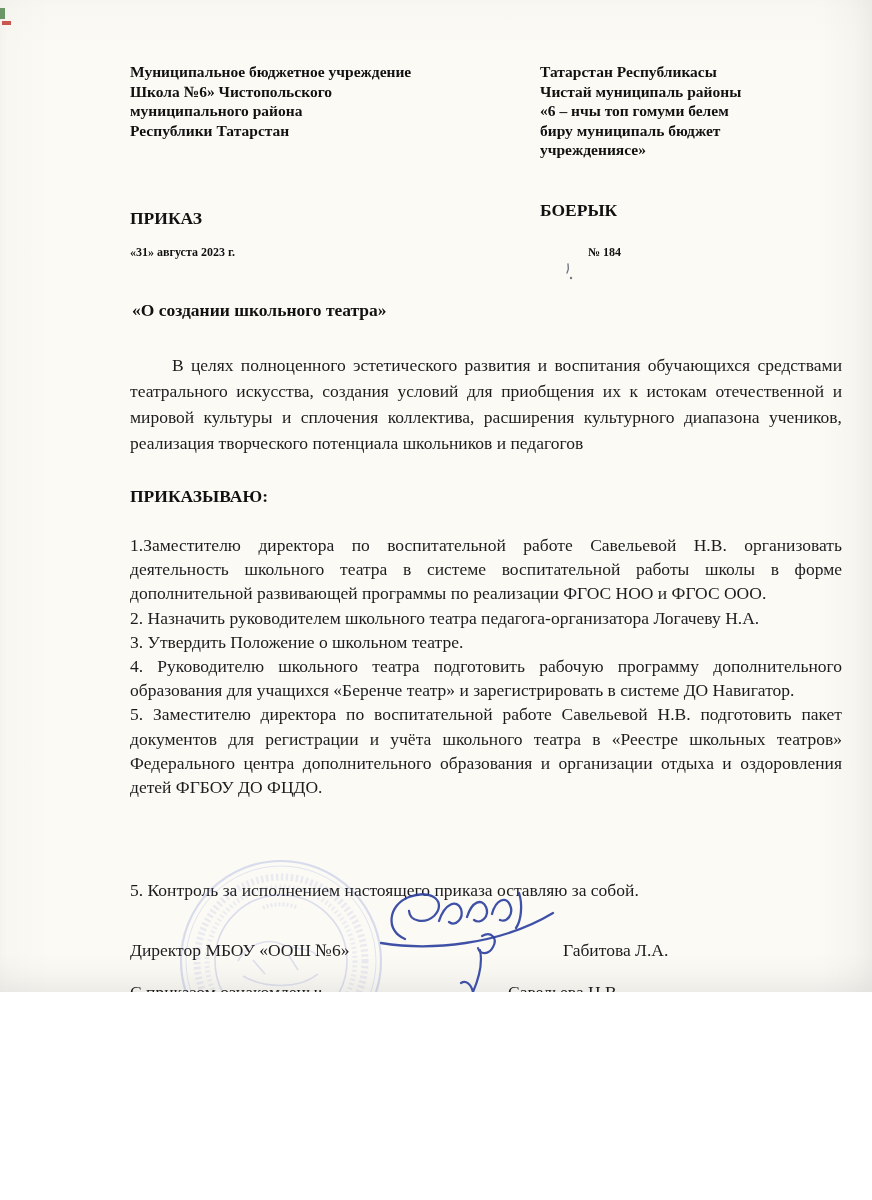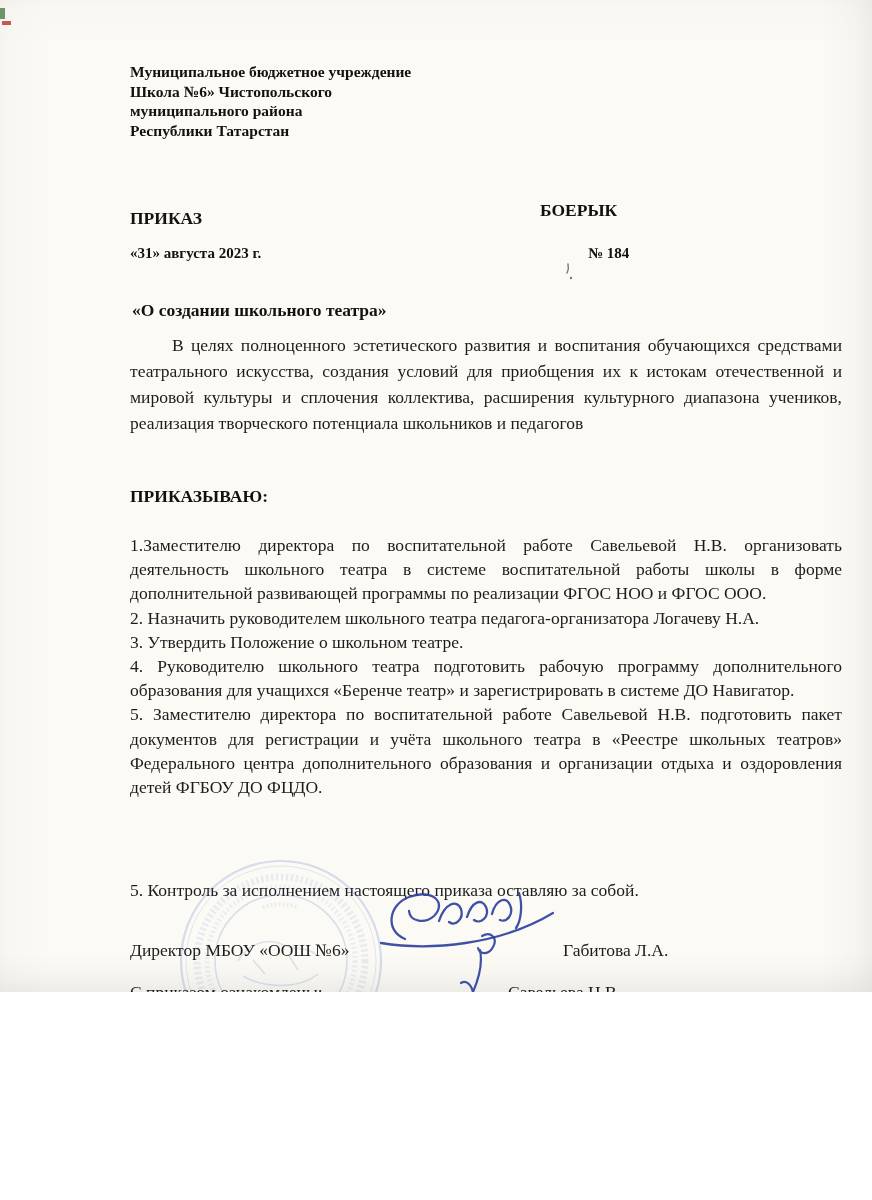--- a/index.html
+++ b/index.html
@@ -23,21 +23,21 @@
   .abs{position:absolute;}
   .hdr{
     font-weight:bold;
     font-size:15.5px;
     line-height:19.6px;
     color:#111;
   }
   .hdr-left{left:130px;top:62px;width:400px;}
   .hdr-right{left:540px;top:62px;width:310px;}
   .order-label{font-weight:bold;font-size:17.5px;color:#111;}
-  .date-line{font-weight:bold;font-size:15px;color:#111;}
+  .date-line{font-weight:bold;font-size:12px;color:#111;}
   .subject{font-weight:bold;font-size:17.5px;color:#111;}
   .body-par{
     left:130px;width:712px;
     font-size:17.5px;line-height:25.5px;
     text-align:justify;
     color:var(--text);
   }
   .preamble{text-indent:42px;line-height:26px;}
   .resolve{font-weight:bold;font-size:17.5px;color:#111;}
   .items p{margin:0;padding:0;}
@@ -55,35 +55,42 @@
   <div class="artifact" style="left:2px;top:21px;width:9px;height:4px;background:#c13a35;opacity:.85;"></div>
   <div class="artifact" style="left:0;top:1184px;width:7px;height:13px;background:#d04a52;opacity:.9;"></div>
 
   <div class="abs hdr hdr-left">
     <div>Муниципальное бюджетное учреждение</div>
     <div>Школа №6» Чистопольского</div>
     <div>муниципального района</div>
     <div>Республики Татарстан</div>
   </div>
 
+  <div class="abs hdr hdr-right">
+    <div>Татарстан Республикасы</div>
+    <div>Чистай муниципаль районы</div>
+    <div>«6 – нчы топ гомуми белем</div>
+    <div>биру муниципаль бюджет</div>
+    <div>учреждениясе»</div>
+  </div>
 
   <div class="abs order-label" style="left:130px;top:200px;margin-top:8px;">ПРИКАЗ</div>
   <div class="abs order-label" style="left:540px;top:200px;">БОЕРЫК</div>
 
   <div class="abs date-line" style="left:130px;top:245px;">«31» августа 2023 г.</div>
   <div class="abs date-line" style="left:588px;top:245px;">№ 184</div>
 
   <svg class="abs" style="left:562px;top:262px;" width="16" height="20" viewBox="0 0 16 20">
     <path d="M6 2 C 7 6, 6 9, 5 11" stroke="#3a3f55" stroke-width="1.4" fill="none" opacity="0.7" stroke-linecap="round"></path>
     <circle cx="9" cy="16" r="1.2" fill="#3a3f55" opacity="0.7"></circle>
   </svg>
 
   <div class="abs subject" style="left:132px;top:300px;">«О создании школьного театра»</div>
 
-  <div class="abs body-par preamble" style="top:332px;">В целях полноценного эстетического развития и воспитания обучающихся средствами театрального искусства, создания условий для приобщения их к истокам отечественной и мировой культуры и сплочения коллектива, расширения культурного диапазона учеников, реализация творческого потенциала школьников и педагогов</div>
+  <div class="abs body-par preamble" style="top:352px;">В целях полноценного эстетического развития и воспитания обучающихся средствами театрального искусства, создания условий для приобщения их к истокам отечественной и мировой культуры и сплочения коллектива, расширения культурного диапазона учеников, реализация творческого потенциала школьников и педагогов</div>
 
   <div class="abs resolve" style="left:130px;top:486px;">ПРИКАЗЫВАЮ:</div>
 
   <div class="abs body-par items" style="top:533px;line-height:24.2px;">
     <p>1.Заместителю директора по воспитательной работе Савельевой Н.В. организовать деятельность школьного театра в системе воспитательной работы школы в форме дополнительной развивающей программы по реализации ФГОС НОО и ФГОС ООО.</p>
     <p>2. Назначить руководителем школьного театра педагога-организатора Логачеву Н.А.</p>
     <p>3. Утвердить Положение о школьном театре.</p>
     <p>4. Руководителю школьного театра подготовить рабочую программу дополнительного образования для учащихся «Беренче театр» и зарегистрировать в системе ДО Навигатор.</p>
     <p>5. Заместителю директора по воспитательной работе Савельевой Н.В. подготовить пакет документов для регистрации и учёта школьного театра в «Реестре школьных театров» Федерального центра дополнительного образования и организации отдыха и оздоровления детей ФГБОУ ДО ФЦДО.</p>
   </div>

